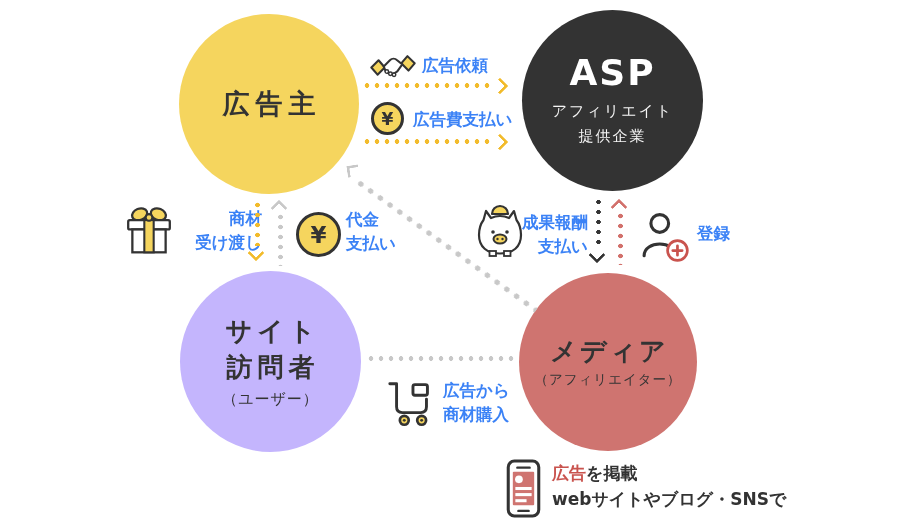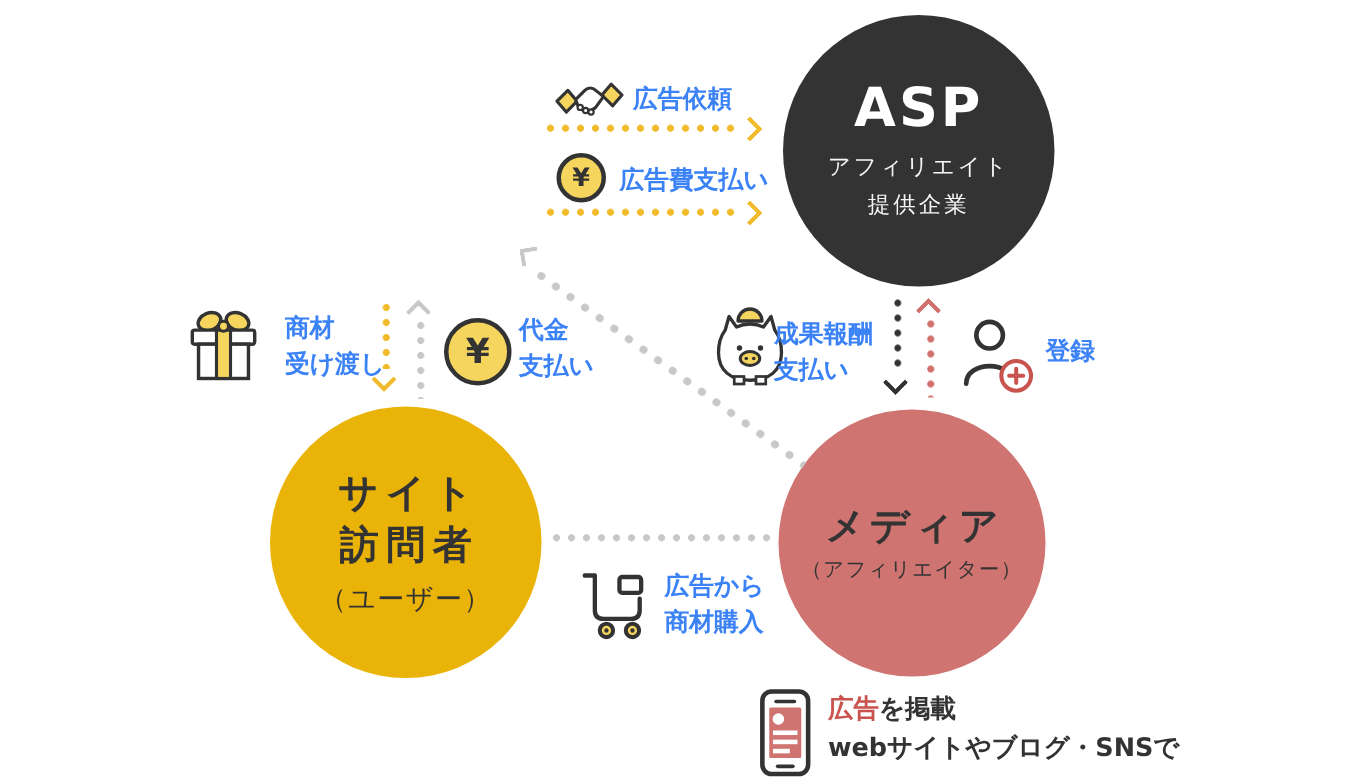--- a/index.html
+++ b/index.html
@@ -5,27 +5,27 @@
   html,body{margin:0;padding:0;background:#fff;}
   .stage{
     position:relative;width:900px;height:521px;background:#ffffff;overflow:hidden;
     font-family:"DejaVu Sans","Liberation Sans",sans-serif;color:#333;
   }
   
   .circle{position:absolute;border-radius:50%;display:flex;flex-direction:column;
           align-items:center;justify-content:center;text-align:center;}
   .circle.advertiser{left:179px;top:14px;width:180px;height:180px;background:#F5D55E;}
   .circle.asp{left:522px;top:10px;width:181px;height:181px;background:#333333;color:#fff;}
-  .circle.visitor{left:180px;top:271px;width:181px;height:181px;background:#eab308;}
+  .circle.visitor{left:180px;top:271px;width:181px;height:181px;background:#c4b5fd;}
   .circle.media{left:519px;top:273px;width:178px;height:178px;background:#CF7470;}
   .c-title{font-weight:bold;font-size:27px;letter-spacing:6px;padding-left:6px;line-height:1.3;}
   .asp .c-big{font-weight:bold;font-size:36px;letter-spacing:2px;margin-bottom:6px;}
   .asp .c-sub{font-size:15px;letter-spacing:2px;line-height:1.65;color:#f5f5f5;}
   .visitor .c-title{font-size:26px;letter-spacing:5px;padding-left:5px;line-height:1.35;}
-  .c-paren{font-size:18px;letter-spacing:1px;margin-top:5px;color:#333;}
+  .c-paren{font-size:15px;letter-spacing:1px;margin-top:5px;color:#333;}
   .media .c-title{font-size:26px;letter-spacing:3px;padding-left:3px;}
   .media .c-paren{font-size:13.5px;margin-top:3px;}
   .media .c-you{font-weight:bold;font-size:23px;color:#fff;letter-spacing:3px;margin-top:7px;}
   
   .dots-h{position:absolute;height:5px;background-repeat:repeat-x;background-size:10px 5px;}
   .dots-v{position:absolute;width:5px;background-repeat:repeat-y;background-size:5px 10px;}
   .gold-d{background-image:radial-gradient(circle,#F2BB2B 38%,transparent 46%);}
   .gray-d{background-image:radial-gradient(circle,#C8C8C8 38%,transparent 46%);}
   .dark-d{background-image:radial-gradient(circle,#333333 36%,transparent 44%);}
   .red-d{background-image:radial-gradient(circle,#D2716C 38%,transparent 46%);}
@@ -34,36 +34,39 @@
   .chev.right{transform:rotate(45deg);}
   .chev.up{transform:rotate(-45deg);}
   .chev.down{transform:rotate(135deg);}
   .chev.upleft{transform:rotate(-99deg);}
   .chev.gold{border-color:#F2BB2B;}
   .chev.gray{border-color:#C8C8C8;}
   .chev.dark{border-color:#333333;}
   .chev.red{border-color:#D2716C;}
   
   .lbl{position:absolute;font-weight:bold;font-size:16.5px;line-height:1.45;color:#3b82f6;white-space:nowrap;}
-  .lbl.center{text-align:left;white-space:normal;font-family:Liberation Serif, serif;}
+  .lbl.center{text-align:right;white-space:normal;font-family:Liberation Serif, serif;}
   
   .coin{position:absolute;border:3px solid #333;background:#F5D55E;border-radius:50%;
         display:flex;align-items:center;justify-content:center;font-weight:bold;color:#333;box-sizing:border-box;}
   .coin.small{left:371px;top:102px;width:33px;height:33px;font-size:17px;}
   .coin.big{left:296px;top:212px;width:45px;height:45px;font-size:23px;}
   .ico{position:absolute;}
   
   .note-text{position:absolute;left:552px;top:461px;font-weight:bold;font-size:17px;line-height:1.5;color:#333;}
   .note-accent{color:#C9534E;}
 </style>
 </head>
 <body>
 
 <div class="stage">
 
+  <div class="circle advertiser">
+    <span class="c-title">広告主</span>
+  </div>
 
   <div class="circle asp">
     <span class="c-big">ASP</span>
     <span class="c-sub">アフィリエイト</span>
     <span class="c-sub">提供企業</span>
   </div>
 
   <div class="circle visitor">
     <span class="c-title">サイト</span>
     <span class="c-title">訪問者</span>

